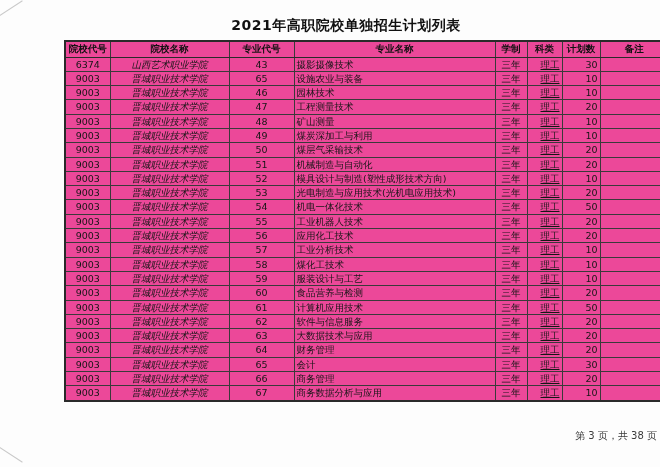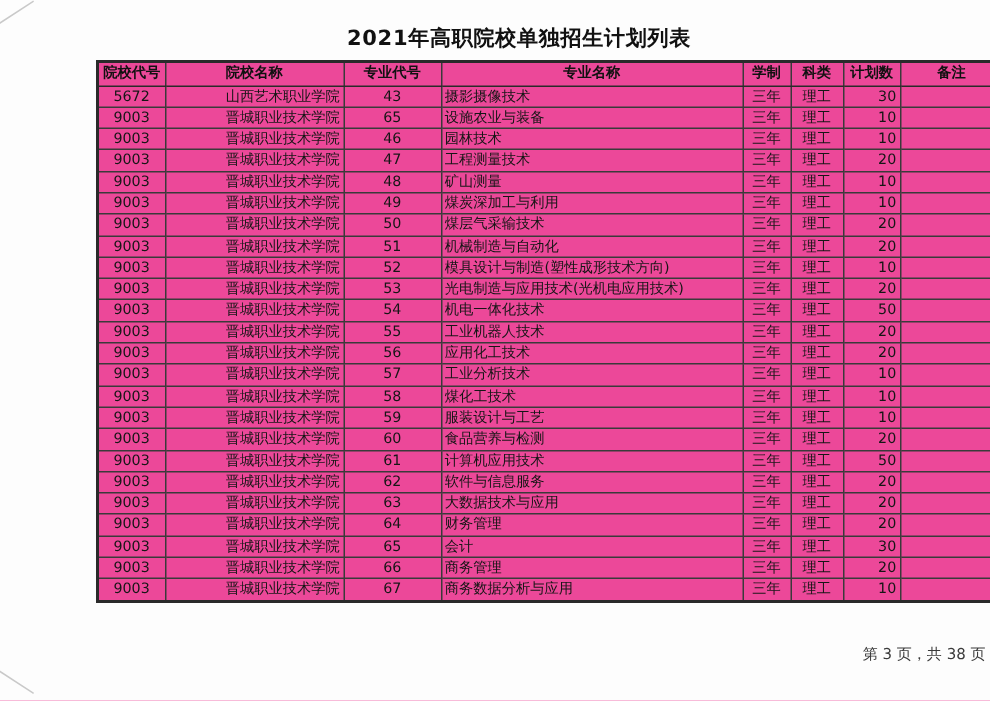--- a/index.html
+++ b/index.html
@@ -48,25 +48,25 @@
     white-space:nowrap; overflow:hidden;
   }
   table.plan td {
     border:1px solid #3a3a3a;
     font-size:9.5px; color:#161616;
     height:13.3px; line-height:13.3px;
     padding:0 2px;
     white-space:nowrap; overflow:hidden;
   }
   td.c0 { text-align:center; font-size:10px; }
-  td.c1 { text-align:right; padding-left:4px; }
+  td.c1 { text-align:center; padding-left:4px;font-style:italic; }
   td.c2 { text-align:center; font-size:10px; }
   td.c3 { text-align:left; padding-left:4px; }
   td.c4 { text-align:center; }
-  td.c5 { text-align:center; }
+  td.c5 { text-align:right;text-decoration:underline; }
   td.c6 { text-align:right; padding-right:12px; font-size:10px; }
   td.c7 { }
 
   .footer-left {
     position:absolute; left:31px; top:429px;
     font-size:8.5px; font-weight:bold;
     color:#c22626;
     white-space:nowrap;
   }
   .footer-right {
@@ -104,21 +104,21 @@
         <th>专业代号</th>
         <th>专业名称</th>
         <th>学制</th>
         <th>科类</th>
         <th>计划数</th>
         <th>备注</th>
       </tr>
     </thead>
     <tbody id="table-body">
         <tr>
-          <td class="c0">5672</td>
+          <td class="c0">6374</td>
           <td class="c1">山西艺术职业学院</td>
           <td class="c2">43</td>
           <td class="c3">摄影摄像技术</td>
           <td class="c4">三年</td>
           <td class="c5">理工</td>
           <td class="c6">30</td>
           <td class="c7"></td>
         </tr>
         <tr>
           <td class="c0">9003</td>

